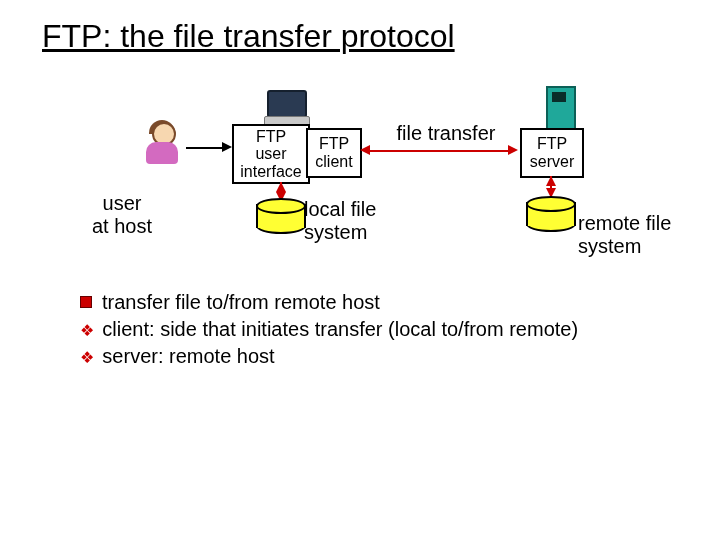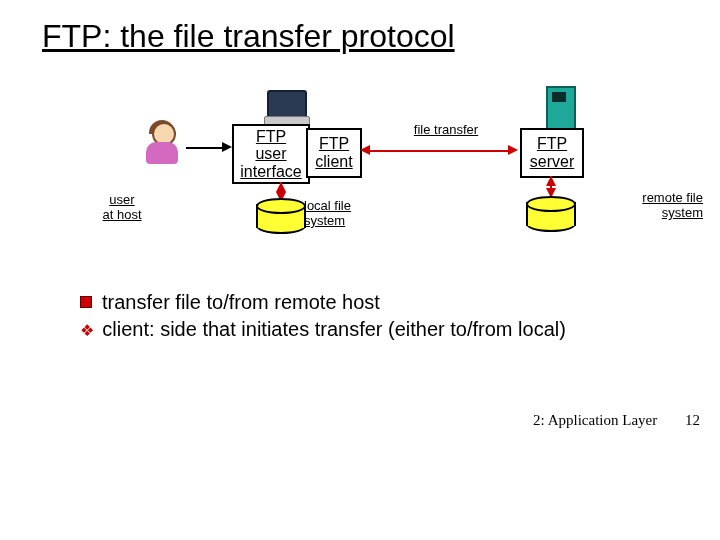--- a/index.html
+++ b/index.html
@@ -27,34 +27,34 @@
     font-family: "Comic Sans MS", cursive, sans-serif;
   }
   
   .diagram {
     position: absolute;
     left: 0;
     top: 90px;
     width: 720px;
     height: 180px;
   }
-  .abs { position: absolute; text-decoration: underline; }
+  .abs { position: absolute; }
   .box {
     border: 2px solid #000;
     background: #fff;
     text-align: center;
     font-size: 16px;
     line-height: 1.1;
     display: flex;
     align-items: center;
     justify-content: center;
     white-space: pre-line;
   }
   .lbl {
-    font-size: 13px;
+    font-size: 20px;
     text-align: center;
     white-space: pre-line;
   }
   
   .disk {
     width: 50px;
     height: 36px;
   }
   .disk .body {
     position: absolute;
@@ -262,32 +262,29 @@
 system</div>
 
     <div class="abs arrow-head-up" style="left:546px; top:86px;"></div>
     <div class="abs arrow-v" style="left:550px; top:86px; height:14px;"></div>
     <div class="abs arrow-head-down" style="left:546px; top:98px;"></div>
     <div class="abs disk" style="left:526px; top:106px;">
       <div class="bot"></div>
         <div class="body"></div>
         <div class="top"></div>
     </div>
-    <div class="abs lbl" style="left:578px; top:100px; width:110px; text-align:right;margin-left:15px;">remote file
+    <div class="abs lbl" style="left:578px; top:122px; width:110px; text-align:left;">remote file
 system</div>
 
   </div>
 
   <div class="bullets">
     <ul>
       <li class="bul1"><span>transfer file to/from remote host</span></li>
     </ul>
     <ul class="sub">
-      <li><em class="u"><span>client:</span></em><span> side that initiates transfer (either to/from local)</span></li>
+      <li><em class="u"><span>client:</span></em><span> side that initiates transfer (local to/from remote)</span></li>
+      <li><em class="u"><span>server:</span></em><span> remote host</span></li>
     </ul>
   </div>
 
-  <div class="footer">
-    <span>2: Application Layer</span>
-    <span class="pagenum">12</span>
-  </div>
 
 </div>
 
 </body></html>

